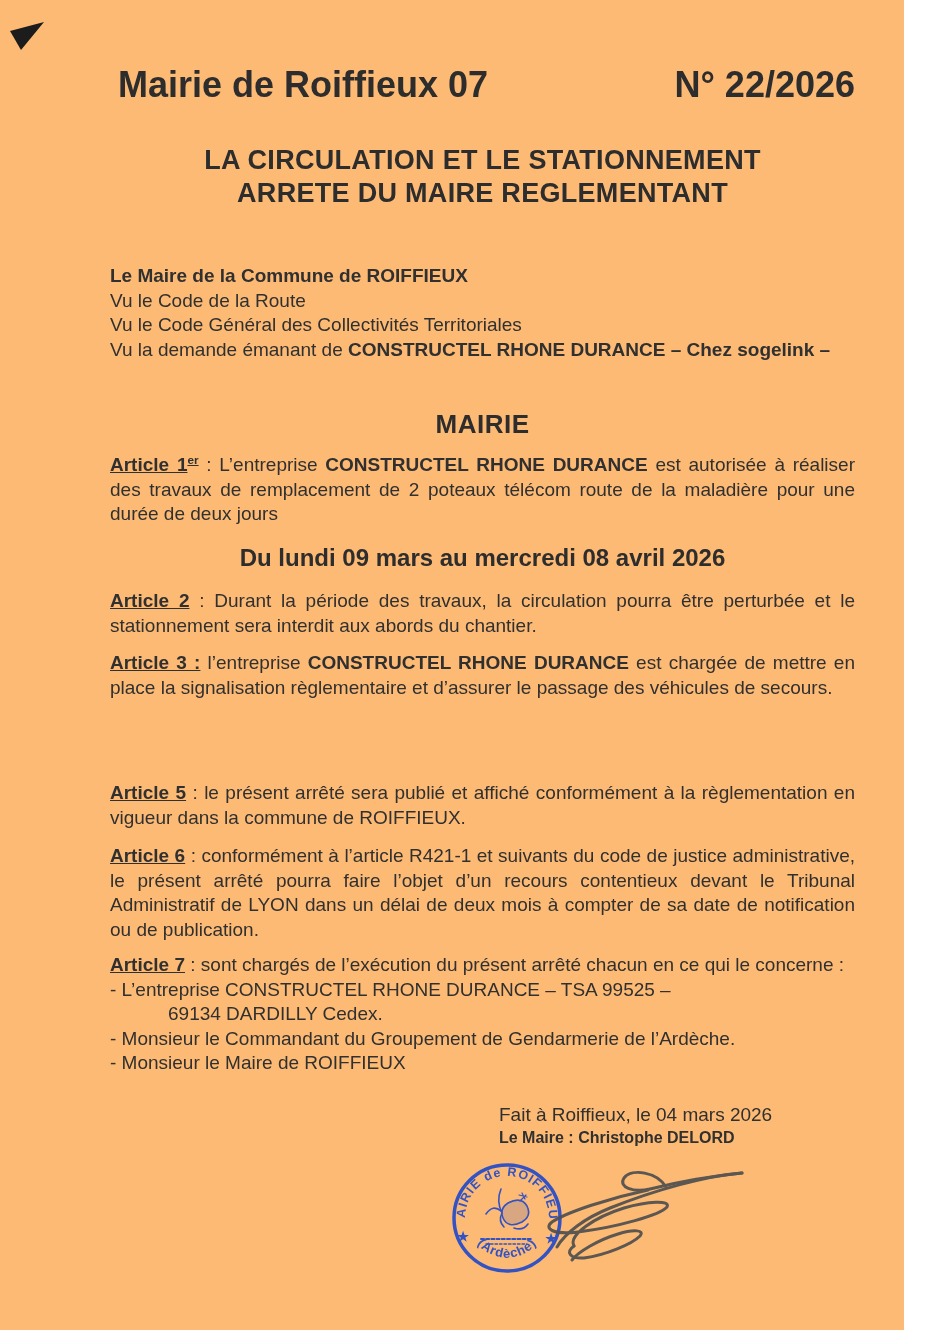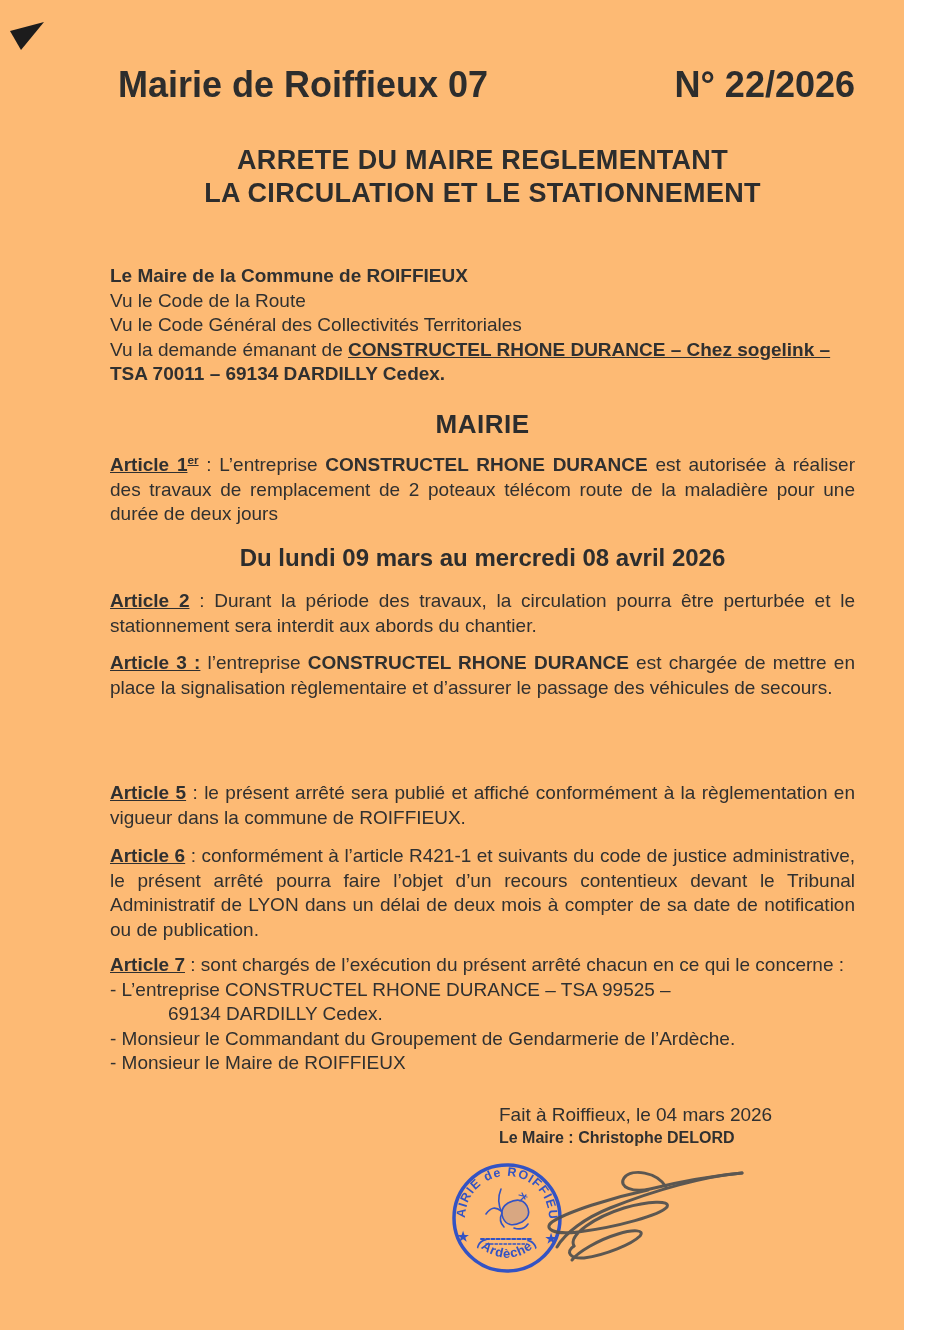--- a/index.html
+++ b/index.html
@@ -72,29 +72,29 @@
   </svg>
 
   <div class="abs edge-line"></div>
 
   <div class="abs content header-row">
     <span class="hleft">Mairie de Roiffieux 07</span>
     <span class="hright">N° 22/2026</span>
   </div>
 
   <div class="abs content doc-title">
+    <div>LA CIRCULATION ET LE STATIONNEMENT</div>
     <div>ARRETE DU MAIRE REGLEMENTANT</div>
-    <div>LA CIRCULATION ET LE STATIONNEMENT</div>
   </div>
 
   <div class="abs content body-text preamble">
     <div class="bold-line">Le Maire de la Commune de ROIFFIEUX</div>
     <div>Vu le Code de la Route</div>
     <div>Vu le Code Général des Collectivités Territoriales</div>
-    <div class="just"><span>Vu la demande émanant de </span><span style="font-weight: 700; text-decoration: underline;">CONSTRUCTEL RHONE DURANCE – Chez sogelink –</span><br><span style="font-weight: 700;">TSA 70011 – 69134 DARDILLY Cedex.</span></div>
+    <div class="just"><span>Vu la demande émanant de </span><span style="font-weight: 700;">CONSTRUCTEL RHONE DURANCE – Chez sogelink –</span><br></div>
   </div>
 
   <div class="abs content section-heading arrete-heading">MAIRIE</div>
 
   <div class="abs content body-text just a1"><span style="font-weight: 700; text-decoration: underline;">Article 1</span><sup style="font-weight: 700; text-decoration: underline;">er</sup><span> : L’entreprise </span><span style="font-weight: 700;">CONSTRUCTEL RHONE DURANCE</span><span> est autorisée à réaliser des travaux de remplacement de 2 poteaux télécom route de la maladière pour une durée de deux jours</span></div>
 
   <div class="abs content section-heading period-heading">Du lundi 09 mars au mercredi 08 avril 2026</div>
 
   <div class="abs content body-text just a2"><span style="font-weight: 700; text-decoration: underline;">Article 2</span><span> : Durant la période des travaux, la circulation pourra être perturbée et le stationnement sera interdit aux abords du chantier.</span></div>
   <div class="abs content body-text just a3"><span style="font-weight: 700; text-decoration: underline;">Article 3 :</span><span> l’entreprise </span><span style="font-weight: 700;">CONSTRUCTEL RHONE DURANCE</span><span> est chargée de mettre en place la signalisation règlementaire et d’assurer le passage des véhicules de secours.</span></div>

